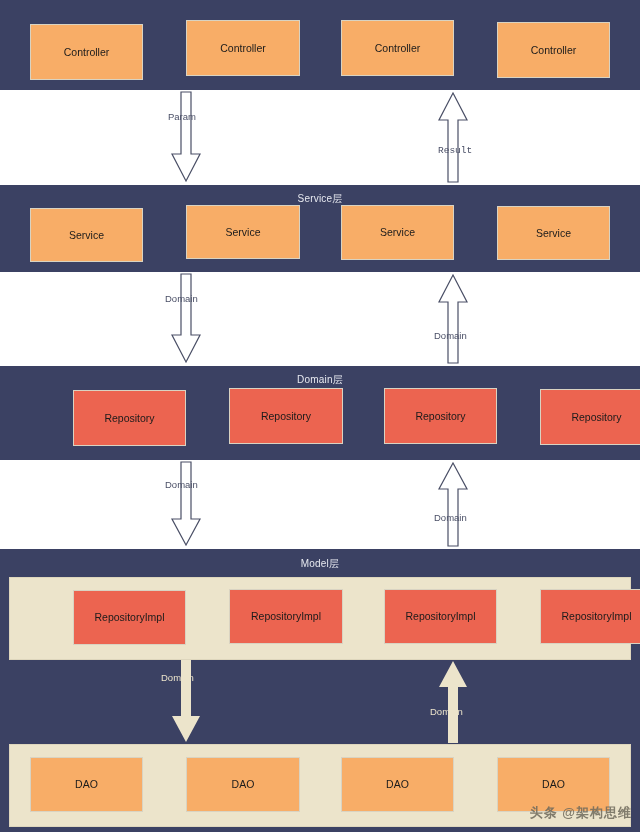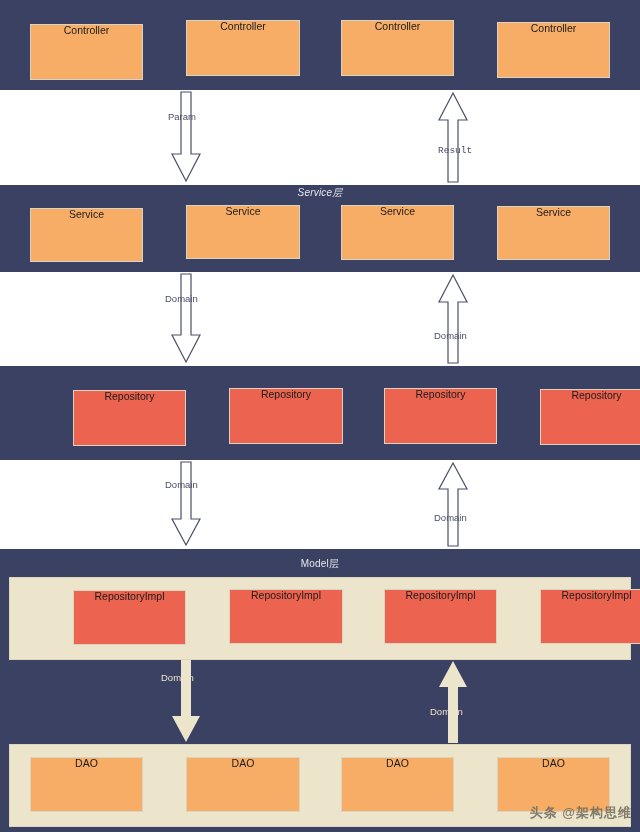--- a/index.html
+++ b/index.html
@@ -27,21 +27,21 @@
   }
   .gap{
     position:absolute;left:0;width:640px;background:#ffffff;
   }
 
   
   .node{
     position:absolute;
     box-sizing:border-box;
     border:1px solid #d9d3c2;
-    display:flex;align-items:flex-start;justify-content:center;
+    display:flex;align-items:center;justify-content:center;
     font-size:10.5px;
     color:#1b1b1b;
     line-height:1;
     white-space:nowrap;
   }
   .node.orange{background:#f8ad67;}
   .node.red{background:#ec6450;margin-left:43px;}
 
   
   .tray{
@@ -105,21 +105,21 @@
   <div class="arrow-label on-white" style="left:168px;top:112px;">Param</div>
 
   <div class="arrow" style="left:435px;top:92px;">
     <svg width="36" height="91" viewBox="0 0 36 91">
       <path d="M18,1 L32,28 L23,28 L23,90 L13,90 L13,28 L4,28 Z" fill="#ffffff" stroke="#4a4f66" stroke-width="1.2" stroke-linejoin="miter"></path>
     </svg>
   </div>
   <div class="arrow-label on-white" style="left:438px;top:146px;font-family:Liberation Mono, monospace;">Result</div>
 
   <div class="band" style="top:185px;height:87px;"></div>
-  <div class="band-title" style="top:186px;font-style:italic;">Service层</div>
+  <div class="band-title" style="top:192px;">Service层</div>
 
   <div class="node orange" style="left:30px;top:208px;width:113px;height:54px;">
     <span>Service</span>
   </div>
   <div class="node orange" style="left:186px;top:205px;width:114px;height:54px;">
     <span>Service</span>
   </div>
   <div class="node orange" style="left:341px;top:205px;width:113px;height:55px;">
     <span>Service</span>
   </div>
@@ -137,20 +137,21 @@
   <div class="arrow-label on-white" style="left:165px;top:294px;">Domain</div>
 
   <div class="arrow" style="left:435px;top:274px;">
     <svg width="36" height="90" viewBox="0 0 36 90">
       <path d="M18,1 L32,28 L23,28 L23,89 L13,89 L13,28 L4,28 Z" fill="#ffffff" stroke="#4a4f66" stroke-width="1.2" stroke-linejoin="miter"></path>
     </svg>
   </div>
   <div class="arrow-label on-white" style="left:434px;top:331px;">Domain</div>
 
   <div class="band" style="top:366px;height:94px;"></div>
+  <div class="band-title" style="top:373px;">Domain层</div>
 
   <div class="node red" style="left:30px;top:390px;width:113px;height:56px;">
     <span>Repository</span>
   </div>
   <div class="node red" style="left:186px;top:388px;width:114px;height:56px;">
     <span>Repository</span>
   </div>
   <div class="node red" style="left:341px;top:388px;width:113px;height:56px;">
     <span>Repository</span>
   </div>

